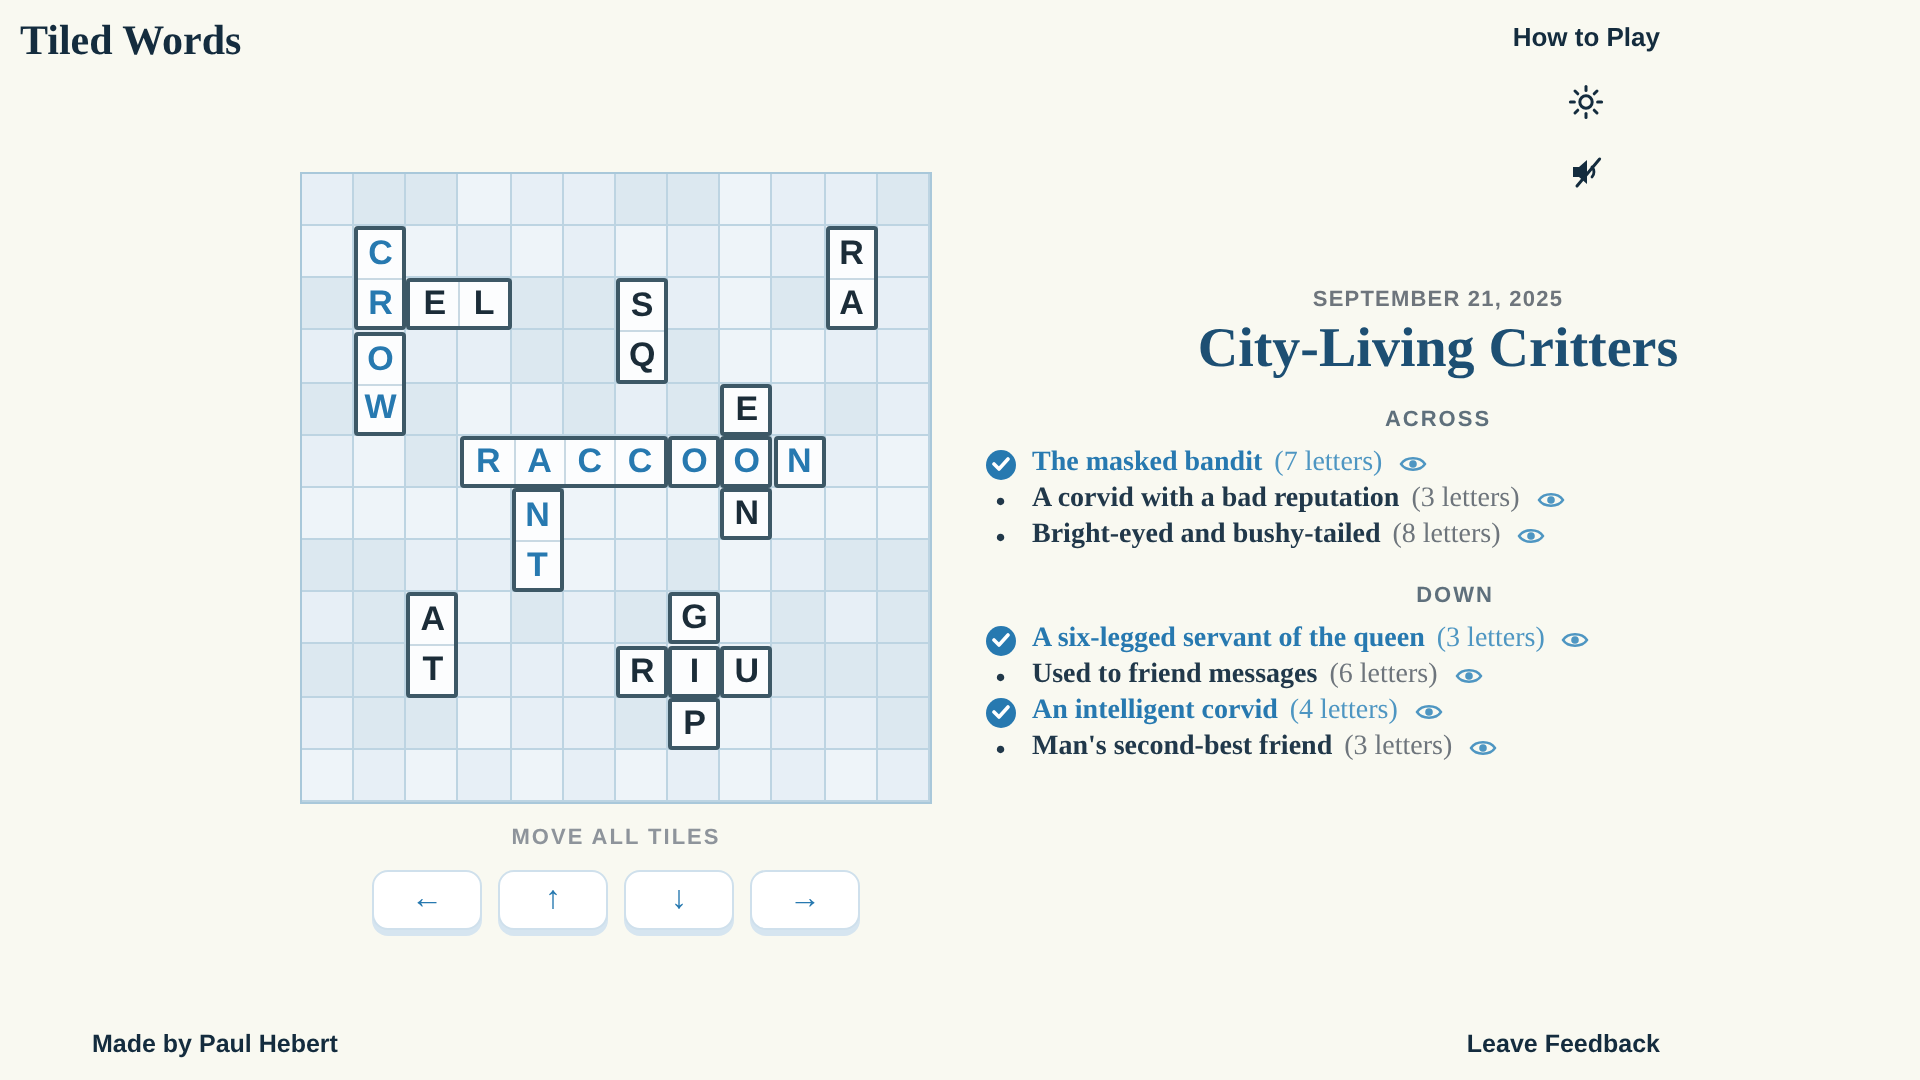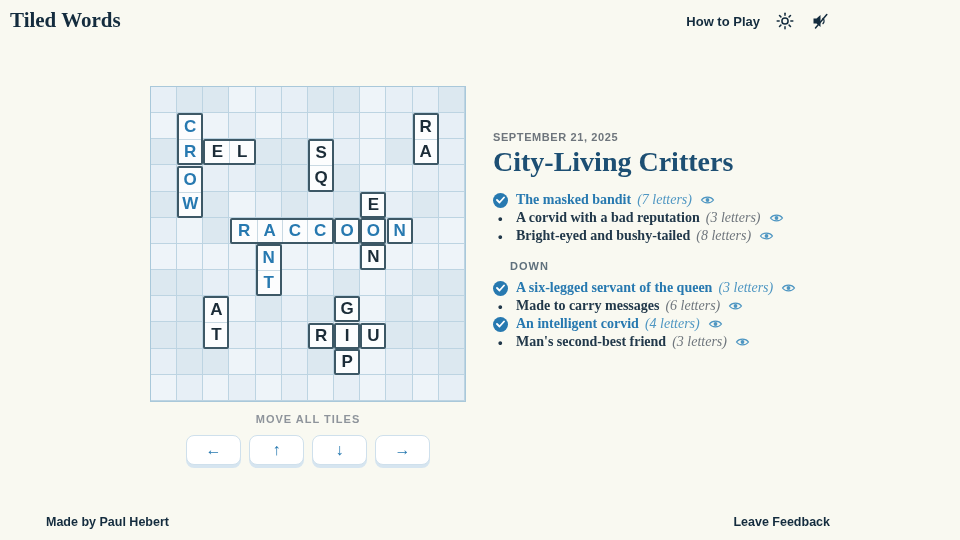--- a/index.html
+++ b/index.html
@@ -9,21 +9,21 @@
     --cell_c:#eef4f9; --tile_bg:#fcfdfe; --tile_border:#3d5866; --tile_sep:#c9d9e3;
     --letter_dark:#1b2c38; --clue_dark:#21384a; --btn_border:#cfe0ec; --btn_shadow:#d6e5f0;
   }
   *{box-sizing:border-box;margin:0;padding:0;}
   html,body{background:var(--bg);}
   body{font-family:"Liberation Sans",sans-serif;}
   .app{position:relative;width:840px;height:540px;background:var(--bg);overflow:hidden;}
 
   .header-title{position:absolute;left:10px;top:8px;font-family:"Liberation Serif","DejaVu Serif",serif;
     font-size:21px;font-weight:bold;color:var(--navy);}
-  .nav{position:absolute;right:10px;top:11px;display:flex;align-items:center;gap:15px;}
+  .nav{position:absolute;right:10px;top:11px;display:flex;align-items:center;gap:15px;flex-direction:column;}
   .how-to-play{font-size:13px;font-weight:bold;color:var(--navy);cursor:pointer;}
   .icon-btn{width:20px;height:20px;display:flex;align-items:center;justify-content:center;
     color:var(--navy);cursor:pointer;}
 
   .board{position:absolute;left:150px;top:86px;width:316px;height:316px;
     border:1.5px solid var(--grid_border);background:var(--cell_b);}
   .bg-grid{position:absolute;inset:0;display:grid;
     grid-template-columns:repeat(12,1fr);grid-template-rows:repeat(12,1fr);}
   .bg-cell{border-right:1px solid var(--grid_line);border-bottom:1px solid var(--grid_line);}
   .bg-cell.sa{background:var(--cell_a);} .bg-cell.sb{background:var(--cell_b);} .bg-cell.sc{background:var(--cell_c);}
@@ -36,34 +36,34 @@
   .tile.sep-h{border-left:1px solid var(--tile_sep);}
   .tile.sep-v{border-top:1px solid var(--tile_sep);}
 
   .controls{position:absolute;left:150px;top:413px;width:316px;text-align:center;}
   .move-label{font-size:11px;font-weight:bold;letter-spacing:1px;color:var(--move_gray);}
   .btn-row{margin-top:10px;display:flex;justify-content:center;gap:8px;}
   .arrow-btn{width:55px;height:30px;background:#ffffff;border:1px solid var(--btn_border);
     border-radius:8px;box-shadow:0 3px 0 var(--btn_shadow);color:var(--blue);
     font-size:16px;font-weight:bold;display:flex;align-items:center;justify-content:center;cursor:pointer;}
 
-  .right-panel{position:absolute;left:493px;top:131px;width:452px;}
+  .right-panel{position:absolute;left:493px;top:144px;width:452px;text-align:center;}
   .puzzle-date{font-size:11px;font-weight:bold;letter-spacing:.6px;color:var(--gray);}
   .puzzle-title{font-family:"Liberation Serif","DejaVu Serif",serif;font-size:28px;font-weight:bold;
     color:var(--puzzle_title);margin:3px 0 13px;}
   .section-label{font-size:11px;font-weight:bold;letter-spacing:1px;color:var(--section_gray);margin-bottom:7px;}
   .section-label.down{margin-top:15px;padding-left:17px;}
   .clue{display:flex;align-items:center;gap:6px;height:18px;
     font-family:"Liberation Serif","DejaVu Serif",serif;font-size:14px;font-weight:bold;color:var(--clue_dark);}
   .clue .icon-col{width:17px;display:flex;align-items:center;justify-content:flex-start;flex:0 0 17px;}
   .clue .bullet{color:var(--clue_dark);font-size:13px;margin-left:5px;font-family:"Liberation Sans",sans-serif;}
   .clue .check{width:15px;height:15px;border-radius:50%;background:var(--blue);
     display:flex;align-items:center;justify-content:center;}
   .clue.solved .clue-text{color:var(--blue);}
-  .clue-letters{font-weight:normal;color:var(--gray);font-style:italic;}
+  .clue-letters{font-weight:normal;color:var(--gray);}
   .clue.solved .clue-letters{color:var(--blue_light);}
   .eye{color:var(--blue_light);display:flex;align-items:center;margin-left:2px;cursor:pointer;}
 
   .footer-left{position:absolute;left:10px;bottom:11px;font-size:12.5px;font-weight:bold;color:var(--navy);cursor:pointer;padding-left:36px;}
   .footer-right{position:absolute;right:10px;bottom:11px;font-size:12.5px;font-weight:bold;color:var(--navy);cursor:pointer;}
 </style>
 </head>
 <body>
 
 <div class="app">
@@ -323,20 +323,21 @@
       </button>
       <button class="arrow-btn">
         <span>→</span>
       </button>
     </div>
   </div>
 
   <div class="right-panel">
     <div class="puzzle-date">SEPTEMBER 21, 2025</div>
     <div class="puzzle-title">City-Living Critters</div>
+    <div class="section-label">ACROSS</div>
     <div id="across-list">
         <div class="clue solved">
           <span class="icon-col">
             <span class="check">
               <svg width="9" height="8" viewBox="0 0 9 8">
                 <polyline points="1,4 3.5,6.5 8,1.5" fill="none" stroke="#ffffff" stroke-width="1.8" stroke-linecap="round" stroke-linejoin="round"></polyline>
               </svg>
             </span>
           </span>
           <span class="clue-text">The masked bandit</span>
@@ -391,21 +392,21 @@
             <svg width="15" height="12" viewBox="0 0 15 12">
               <path d="M1.5 6 C4 2.2 11 2.2 13.5 6 C11 9.8 4 9.8 1.5 6 Z" fill="none" stroke="currentColor" stroke-width="1.2"></path>
               <circle cx="7.5" cy="6" r="1.9" fill="currentColor"></circle>
             </svg>
           </span>
         </div>
         <div class="clue">
           <span class="icon-col">
             <span class="bullet">•</span>
           </span>
-          <span class="clue-text">Made to carry messages</span>
+          <span class="clue-text">Used to friend messages</span>
           <span class="clue-letters">(6 letters)</span>
           <span class="eye">
             <svg width="15" height="12" viewBox="0 0 15 12">
               <path d="M1.5 6 C4 2.2 11 2.2 13.5 6 C11 9.8 4 9.8 1.5 6 Z" fill="none" stroke="currentColor" stroke-width="1.2"></path>
               <circle cx="7.5" cy="6" r="1.9" fill="currentColor"></circle>
             </svg>
           </span>
         </div>
         <div class="clue solved">
           <span class="icon-col">

